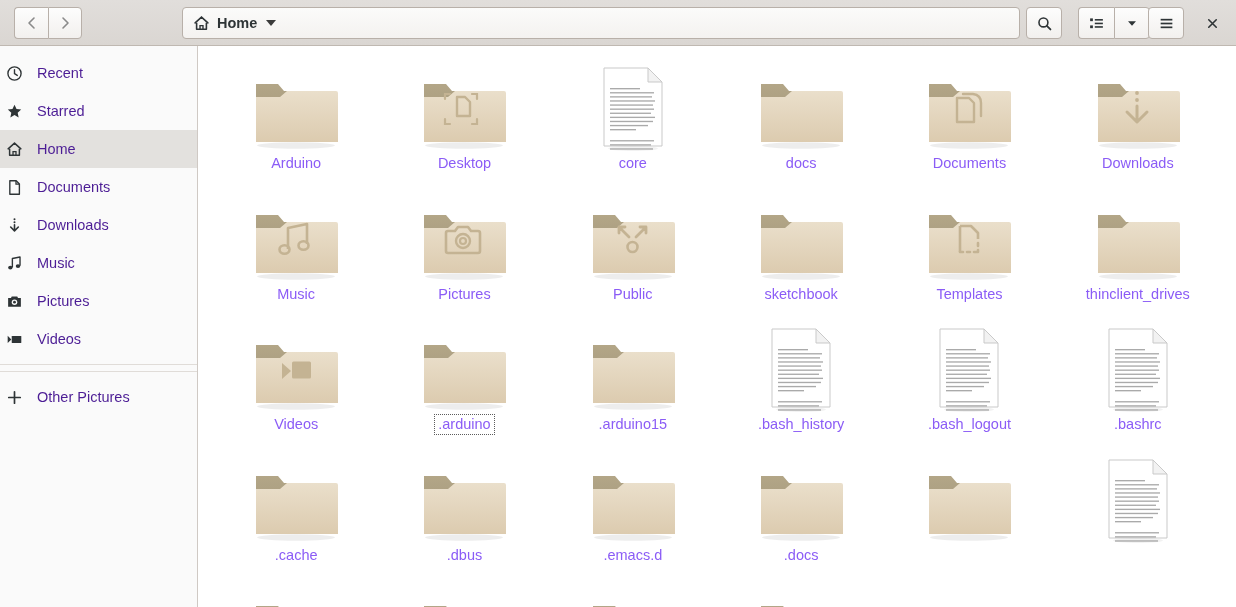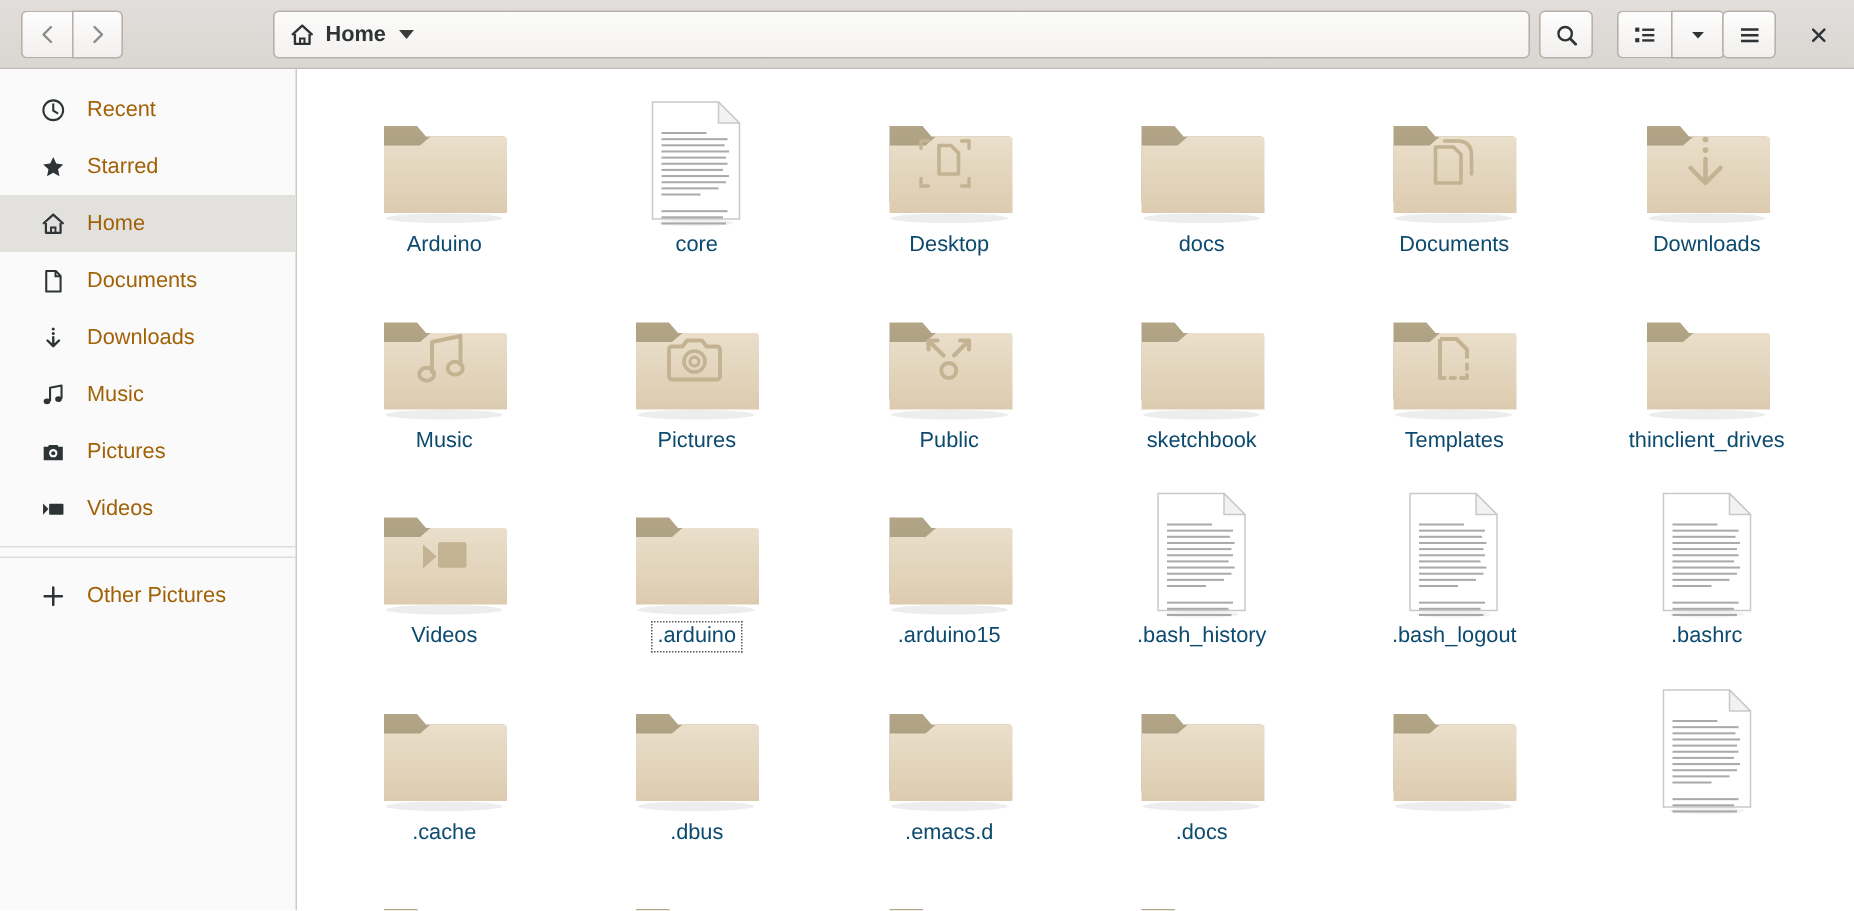--- a/index.html
+++ b/index.html
@@ -67,22 +67,22 @@
 
   .sidebar {
     width:198px; min-width:198px;
     background:#fafafa;
     border-right:1px solid #cfc9c4;
     padding-top:8px;
     overflow:hidden;
   }
   .side-item {
     height:38px; display:flex; align-items:center;
-    padding:0 10px 0 26px; gap:14px; cursor:pointer;
-    font-size:14.5px; color:#a16207;
+    padding:0 10px 0 5px; gap:14px; cursor:pointer;
+    font-size:14.5px; color:#4c1d95;
   }
   .side-item.active { background:#e3e1de; }
   .side-icon { width:18px; height:18px; display:flex; align-items:center; justify-content:center; flex:0 0 18px; }
   .side-label { white-space:nowrap; overflow:hidden; text-overflow:ellipsis; flex:1; }
   .eject { width:18px;height:18px;display:flex;align-items:center;justify-content:center;cursor:pointer; }
   .side-sep { height:1px; background:#e0dcd8; margin:6px 0; }
 
   
   .content { flex:1; background:#ffffff; overflow:hidden; position:relative; }
   .grid {
@@ -91,21 +91,21 @@
     padding:8px 14px 0 14px;
     row-gap:0;
   }
   .cell {
     height:130.5px;
     display:flex; flex-direction:column; align-items:center;
     padding-top:6px; cursor:pointer;
   }
   .thumb { height:92px; width:100%; display:flex; align-items:flex-end; justify-content:center; }
   .label {
-    font-size:14.5px; color:#0c4a6e; margin-top:2px;
+    font-size:14.5px; color:#8b5cf6; margin-top:2px;
     max-width:150px; white-space:nowrap; overflow:hidden; text-overflow:ellipsis;
     text-align:center; padding:1px 3px; line-height:17px;
   }
   .cell.focused .label { outline:1px dotted #5c5c5c; outline-offset:0px;text-align:center; }
 
   svg.icn { display:block; }
 </style>
 </head>
 <body>
 
@@ -296,20 +296,44 @@
                 </defs>
                 <ellipse cx="46" cy="81.5" rx="39" ry="3.2" fill="#000" opacity="0.07"></ellipse>
                 <path d="M6 20 h22 l6 7 h52 v44 h-80 z" fill="url(#fbgnone)"></path>
                 <path d="M6 33 h24 l7 -6 h49 a2 2 0 0 1 2 2 v49 h-82 z" fill="url(#ffgnone)"></path>
               </svg>
             </div>
             <div class="label">Arduino</div>
           </div>
           <div class="cell">
             <div class="thumb">
+              <svg class="icn" width="92" height="88" viewBox="0 0 92 88" aria-hidden="true">
+                <defs>
+                  <linearGradient id="fbgdesktop" x1="0" y1="0" x2="0" y2="1">
+                    <stop offset="0%" stop-color="#b3a687"></stop>
+                    <stop offset="100%" stop-color="#a0947a"></stop>
+                  </linearGradient>
+                  <linearGradient id="ffgdesktop" x1="0" y1="0" x2="0" y2="1">
+                    <stop offset="0%" stop-color="#eadfcb"></stop>
+                    <stop offset="100%" stop-color="#dccbaf"></stop>
+                  </linearGradient>
+                </defs>
+                <ellipse cx="46" cy="81.5" rx="39" ry="3.2" fill="#000" opacity="0.07"></ellipse>
+                <path d="M6 20 h22 l6 7 h52 v44 h-80 z" fill="url(#fbgdesktop)"></path>
+                <path d="M6 33 h24 l7 -6 h49 a2 2 0 0 1 2 2 v49 h-82 z" fill="url(#ffgdesktop)"></path>
+                <g fill="none" stroke="#c4b393" stroke-width="2.2" stroke-linecap="round">
+                  <path d="M32 30 h-5 v5 M54 30 h5 v5 M32 60 h-5 v-5 M54 60 h5 v-5"></path>
+                </g>
+                <path d="M39 33 h8 l5 5 v14 h-13 z" fill="none" stroke="#c4b393" stroke-width="2.4" stroke-linejoin="round"></path>
+              </svg>
+            </div>
+            <div class="label">Desktop</div>
+          </div>
+          <div class="cell">
+            <div class="thumb">
               <svg class="icn" width="68" height="88" viewBox="0 0 68 88" aria-hidden="true">
                 <ellipse cx="34" cy="84.5" rx="25" ry="2.4" fill="#000" opacity="0.05"></ellipse>
                 <path d="M5 4 h44 l14 14 v64 h-58 z" fill="#ffffff" stroke="#c9c9c9" stroke-width="1"></path>
                 <path d="M49 4 v14 h14 z" fill="#f2f2f2" stroke="#c9c9c9" stroke-width="1" stroke-linejoin="round"></path>
                 <g transform="translate(0,8)">
                   <rect x="11" y="16" width="30" height="1.35" fill="#9b9b9b" opacity="0.85"></rect>
                   <rect x="11" y="20.1" width="44" height="1.35" fill="#9b9b9b" opacity="0.85"></rect>
                   <rect x="11" y="24.200000000000003" width="42" height="1.35" fill="#9b9b9b" opacity="0.85"></rect>
                   <rect x="11" y="28.300000000000004" width="45" height="1.35" fill="#9b9b9b" opacity="0.85"></rect>
                   <rect x="11" y="32.400000000000006" width="43" height="1.35" fill="#9b9b9b" opacity="0.85"></rect>
@@ -329,44 +353,20 @@
                   <rect x="11" y="96.79999999999998" width="39" height="1.35" fill="#9b9b9b" opacity="0.85"></rect>
                 </g>
               </svg>
             </div>
             <div class="label">core</div>
           </div>
           <div class="cell">
             <div class="thumb">
               <svg class="icn" width="92" height="88" viewBox="0 0 92 88" aria-hidden="true">
                 <defs>
-                  <linearGradient id="fbgdesktop" x1="0" y1="0" x2="0" y2="1">
-                    <stop offset="0%" stop-color="#b3a687"></stop>
-                    <stop offset="100%" stop-color="#a0947a"></stop>
-                  </linearGradient>
-                  <linearGradient id="ffgdesktop" x1="0" y1="0" x2="0" y2="1">
-                    <stop offset="0%" stop-color="#eadfcb"></stop>
-                    <stop offset="100%" stop-color="#dccbaf"></stop>
-                  </linearGradient>
-                </defs>
-                <ellipse cx="46" cy="81.5" rx="39" ry="3.2" fill="#000" opacity="0.07"></ellipse>
-                <path d="M6 20 h22 l6 7 h52 v44 h-80 z" fill="url(#fbgdesktop)"></path>
-                <path d="M6 33 h24 l7 -6 h49 a2 2 0 0 1 2 2 v49 h-82 z" fill="url(#ffgdesktop)"></path>
-                <g fill="none" stroke="#c4b393" stroke-width="2.2" stroke-linecap="round">
-                  <path d="M32 30 h-5 v5 M54 30 h5 v5 M32 60 h-5 v-5 M54 60 h5 v-5"></path>
-                </g>
-                <path d="M39 33 h8 l5 5 v14 h-13 z" fill="none" stroke="#c4b393" stroke-width="2.4" stroke-linejoin="round"></path>
-              </svg>
-            </div>
-            <div class="label">Desktop</div>
-          </div>
-          <div class="cell">
-            <div class="thumb">
-              <svg class="icn" width="92" height="88" viewBox="0 0 92 88" aria-hidden="true">
-                <defs>
                   <linearGradient id="fbgnone" x1="0" y1="0" x2="0" y2="1">
                     <stop offset="0%" stop-color="#b3a687"></stop>
                     <stop offset="100%" stop-color="#a0947a"></stop>
                   </linearGradient>
                   <linearGradient id="ffgnone" x1="0" y1="0" x2="0" y2="1">
                     <stop offset="0%" stop-color="#eadfcb"></stop>
                     <stop offset="100%" stop-color="#dccbaf"></stop>
                   </linearGradient>
                 </defs>
                 <ellipse cx="46" cy="81.5" rx="39" ry="3.2" fill="#000" opacity="0.07"></ellipse>

